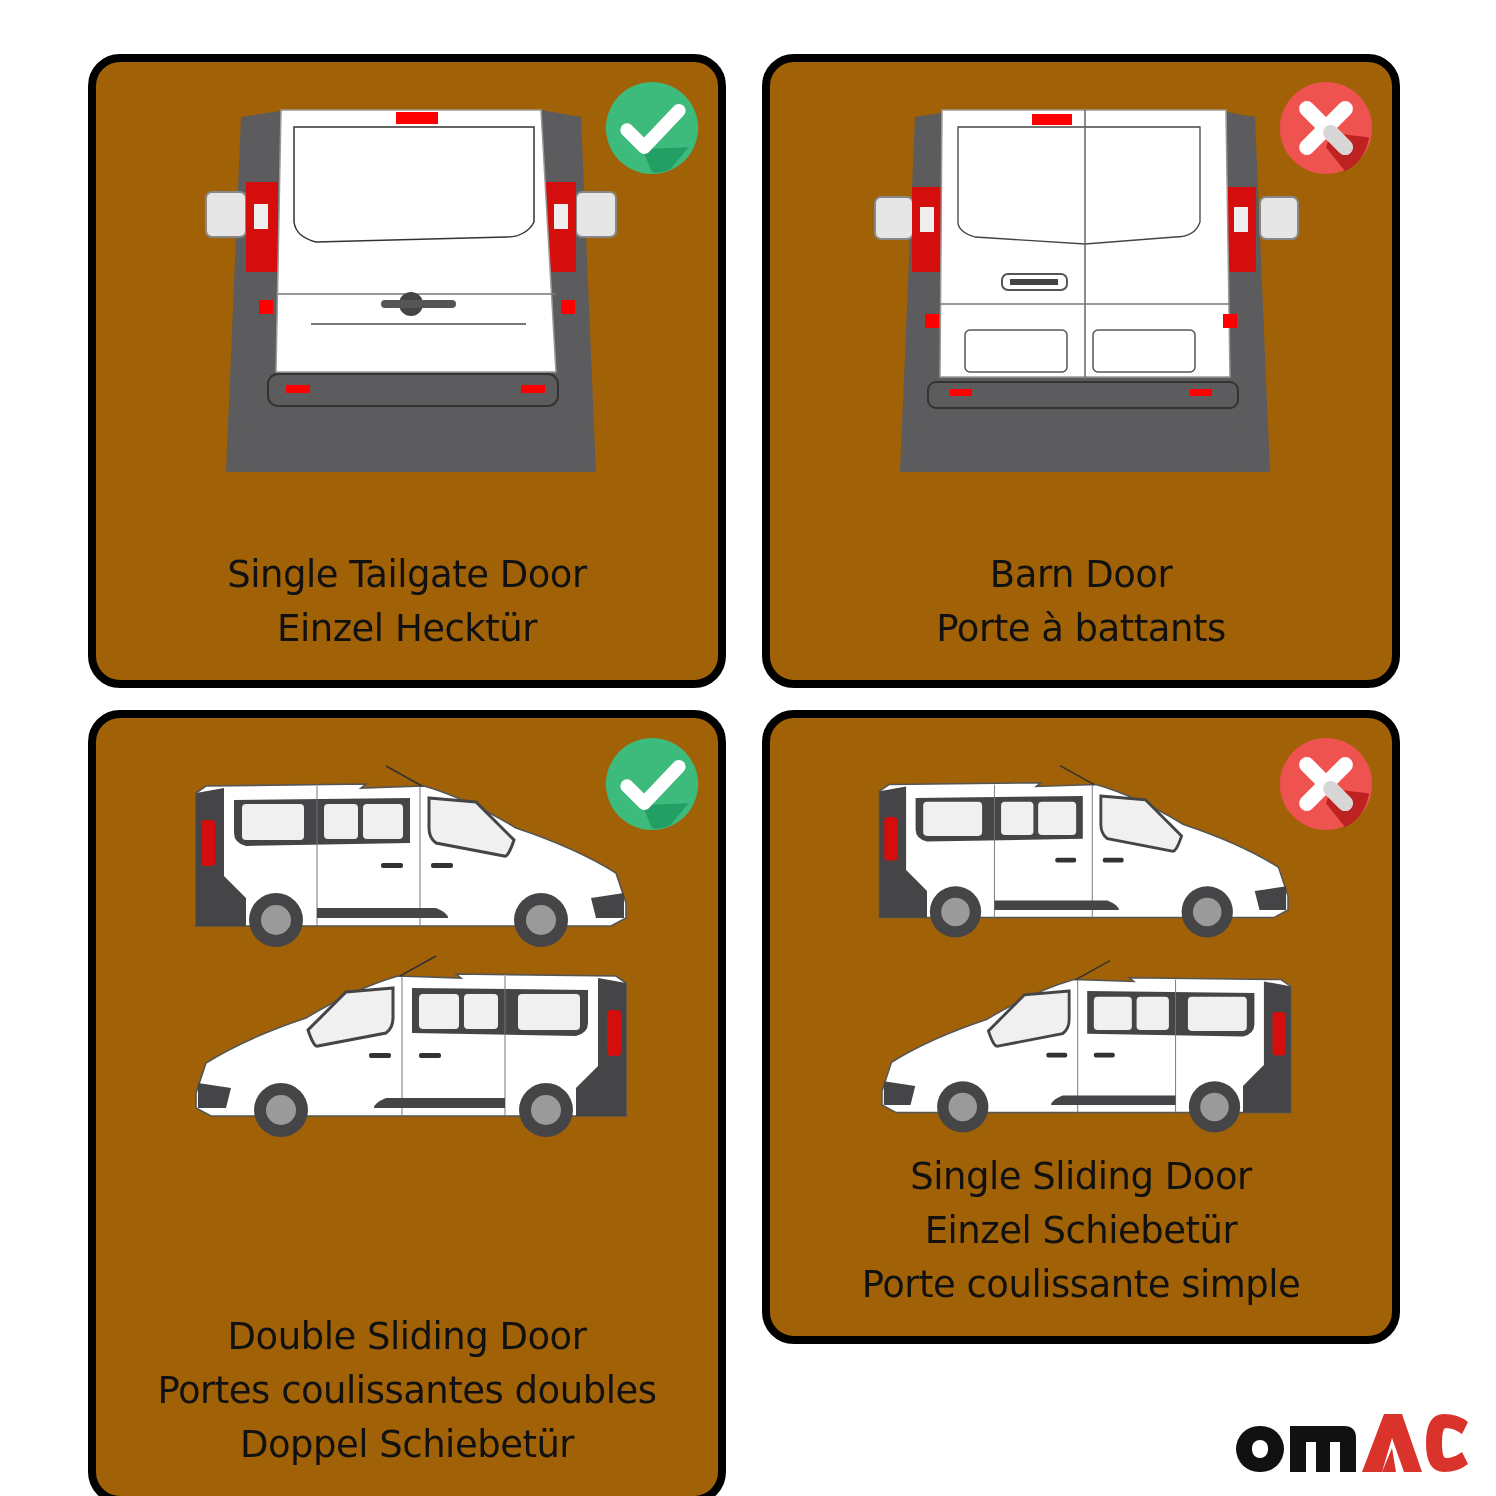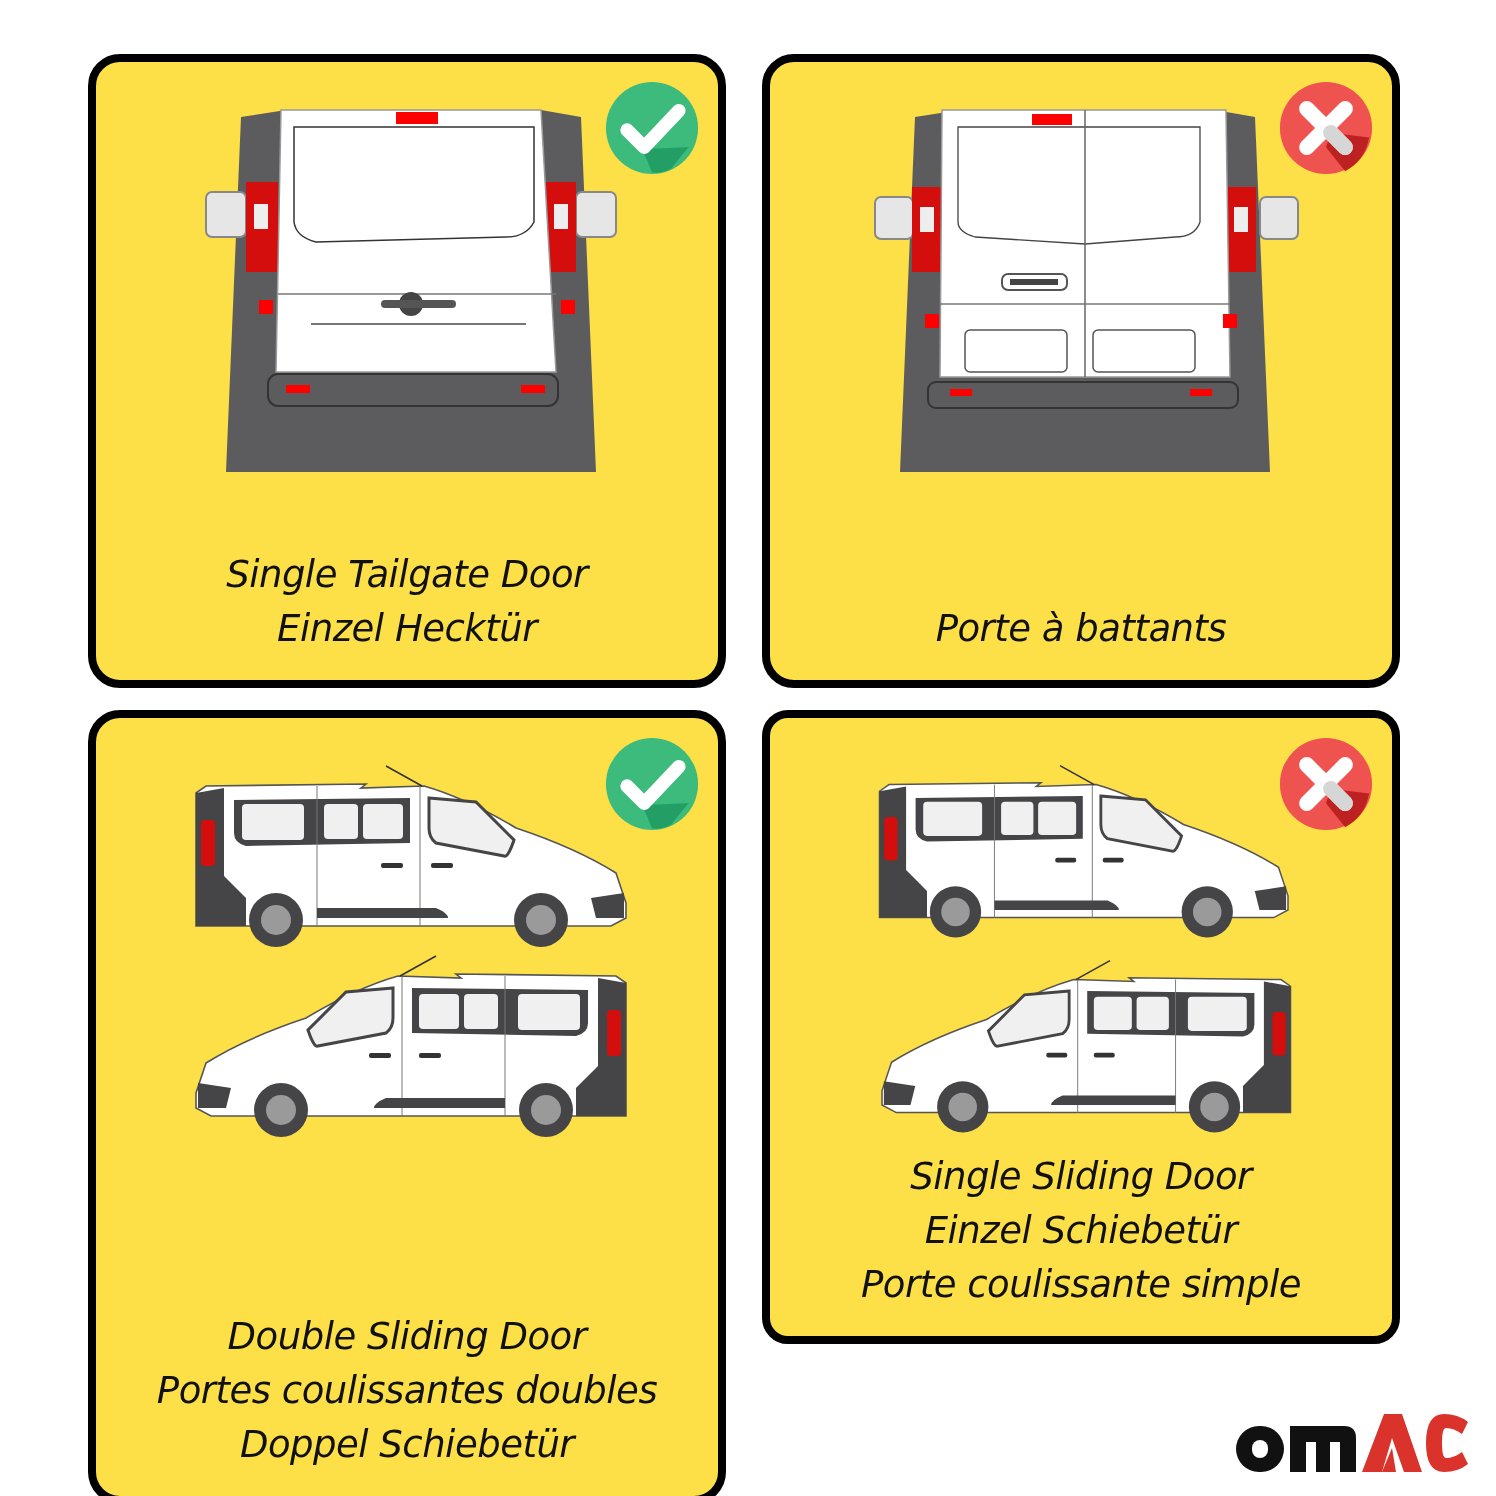--- a/index.html
+++ b/index.html
@@ -1,23 +1,23 @@
 <!DOCTYPE html>
 <html><head>
 <meta charset="utf-8">
 <style>
   html, body { margin:0; padding:0; background:#ffffff; }
   body { width:1496px; height:1496px; position:relative; overflow:hidden;
          font-family:"DejaVu Sans", "Liberation Sans", sans-serif; color:#111; }
   .card { position:absolute; box-sizing:border-box; border:8px solid #000;
-          border-radius:32px; background:#fde047;font-style:italic; }
+          border-radius:32px; background:#a16207; }
   .card-tl { left:88px;  top:54px;  width:638px; height:634px; }
   .card-tr { left:762px; top:54px;  width:638px; height:634px; }
   .card-bl { left:88px;  top:710px; width:638px; height:794px; }
-  .card-br { left:762px; top:710px; width:638px; height:634px;border-radius:26px; }
+  .card-br { left:762px; top:710px; width:638px; height:634px; }
   .art { position:absolute; left:90px; top:30px; width:450px; height:420px; }
   .badge { position:absolute; right:18px; top:18px; width:96px; height:96px; }
   .caption { position:absolute; left:0; right:0; bottom:24px; text-align:center;
              font-size:37px; line-height:54px; font-weight:normal; letter-spacing:-0.5px; }
   .caption div { white-space:nowrap; }
   .logo { position:absolute; left:1232px; top:1408px; width:240px; height:70px; }
 </style>
 </head>
 <body>
 
@@ -117,20 +117,21 @@
   <svg class="art" viewBox="0 0 450 420">
     <use href="#van-rear-barn"></use>
   </svg>
   <svg class="badge" viewBox="0 0 100 100">
     <circle cx="50" cy="50" r="48" fill="#ef5350"></circle>
     <path d="M55 55 L95 60 Q90 85 70 95 L50 70 Z" fill="#b71c1c" opacity="0.9"></path>
     <path d="M30 30 L70 70 M70 30 L30 70" stroke="#fff" stroke-width="16" stroke-linecap="round"></path>
     <path d="M55 55 L70 70" stroke="#d6d6d6" stroke-width="16" stroke-linecap="round"></path>
   </svg>
   <div class="caption">
+    <div>Barn Door</div>
     <div>Porte à battants</div>
   </div>
 </div>
 
 <div class="card card-bl">
   <svg class="art" viewBox="0 0 450 420">
     <use href="#van-side-right" transform="translate(0,10)"></use>
     <use href="#van-side-right" transform="translate(450,200) scale(-1,1)"></use>
   </svg>
   <svg class="badge" viewBox="0 0 100 100">

